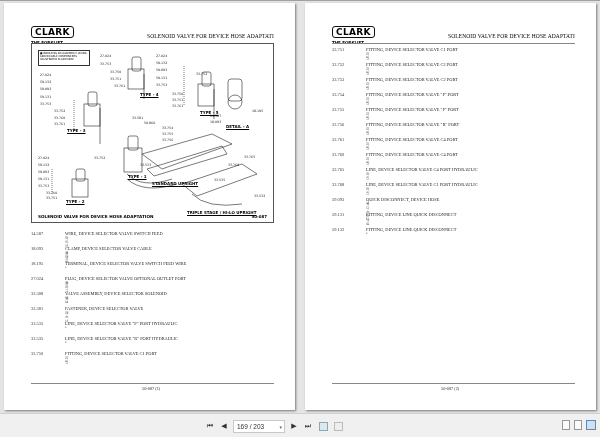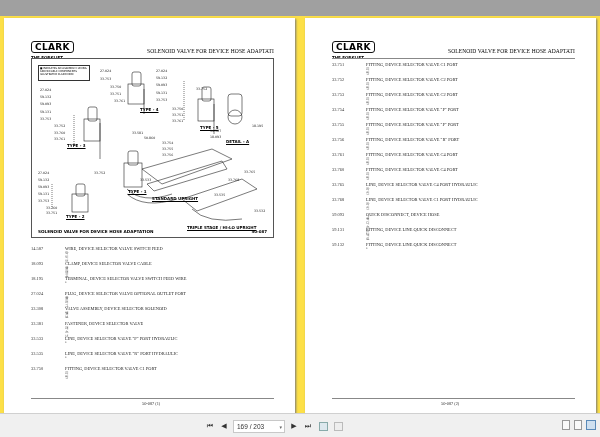--- a/index.html
+++ b/index.html
@@ -1,17 +1,17 @@
 <!DOCTYPE html>
 <html><head>
 <meta charset="utf-8">
 <style>
   * { box-sizing: border-box; margin: 0; padding: 0; }
   body { width: 600px; height: 437px; background: #a0a0a0; font-family: "Liberation Serif", serif; overflow: hidden; position: relative; }
-  .viewer { position: absolute; left: 0; top: 16px; width: 600px; height: 413px; background: #fde047; }
+  .viewer { position: absolute; left: 0; top: 1px; width: 600px; height: 413px; background: #e5e5e5; }
   .page { position: absolute; top: 2px; width: 291px; height: 407px; background: #fff; box-shadow: 1px 1px 2px #777; }
   .page.left { left: 4px; }
   .page.right { left: 305px; }
   .logo { position: absolute; left: 27px; top: 18px; }
   .logo-box { border: 1.5px solid #111; border-radius: 3px; padding: 0 3px; font-family: "DejaVu Sans", sans-serif; font-weight: bold; font-size: 9px; letter-spacing: 0.3px; line-height: 10px; display: inline-block; }
   .logo-sub { font-family: "DejaVu Sans", sans-serif; font-weight: bold; font-size: 4px; margin-top: 1px; }
   .header-title { position: absolute; left: 143px; top: 30px; font-size: 5.5px; letter-spacing: 0.1px; white-space: nowrap; }
   .header-rule { position: absolute; left: 27px; top: 40px; width: 243px; border-top: 1px solid #888; }
   .diagram { position: absolute; left: 27px; top: 40px; width: 243px; height: 180px; border: 1px solid #555; background: #fff; overflow: hidden; }
   .legend-box { position: absolute; left: 6px; top: 6px; width: 52px; height: 16px; border: 0.5px solid #333; font-family: "DejaVu Sans", sans-serif; font-size: 2.6px; line-height: 3.2px; padding: 1px; }

